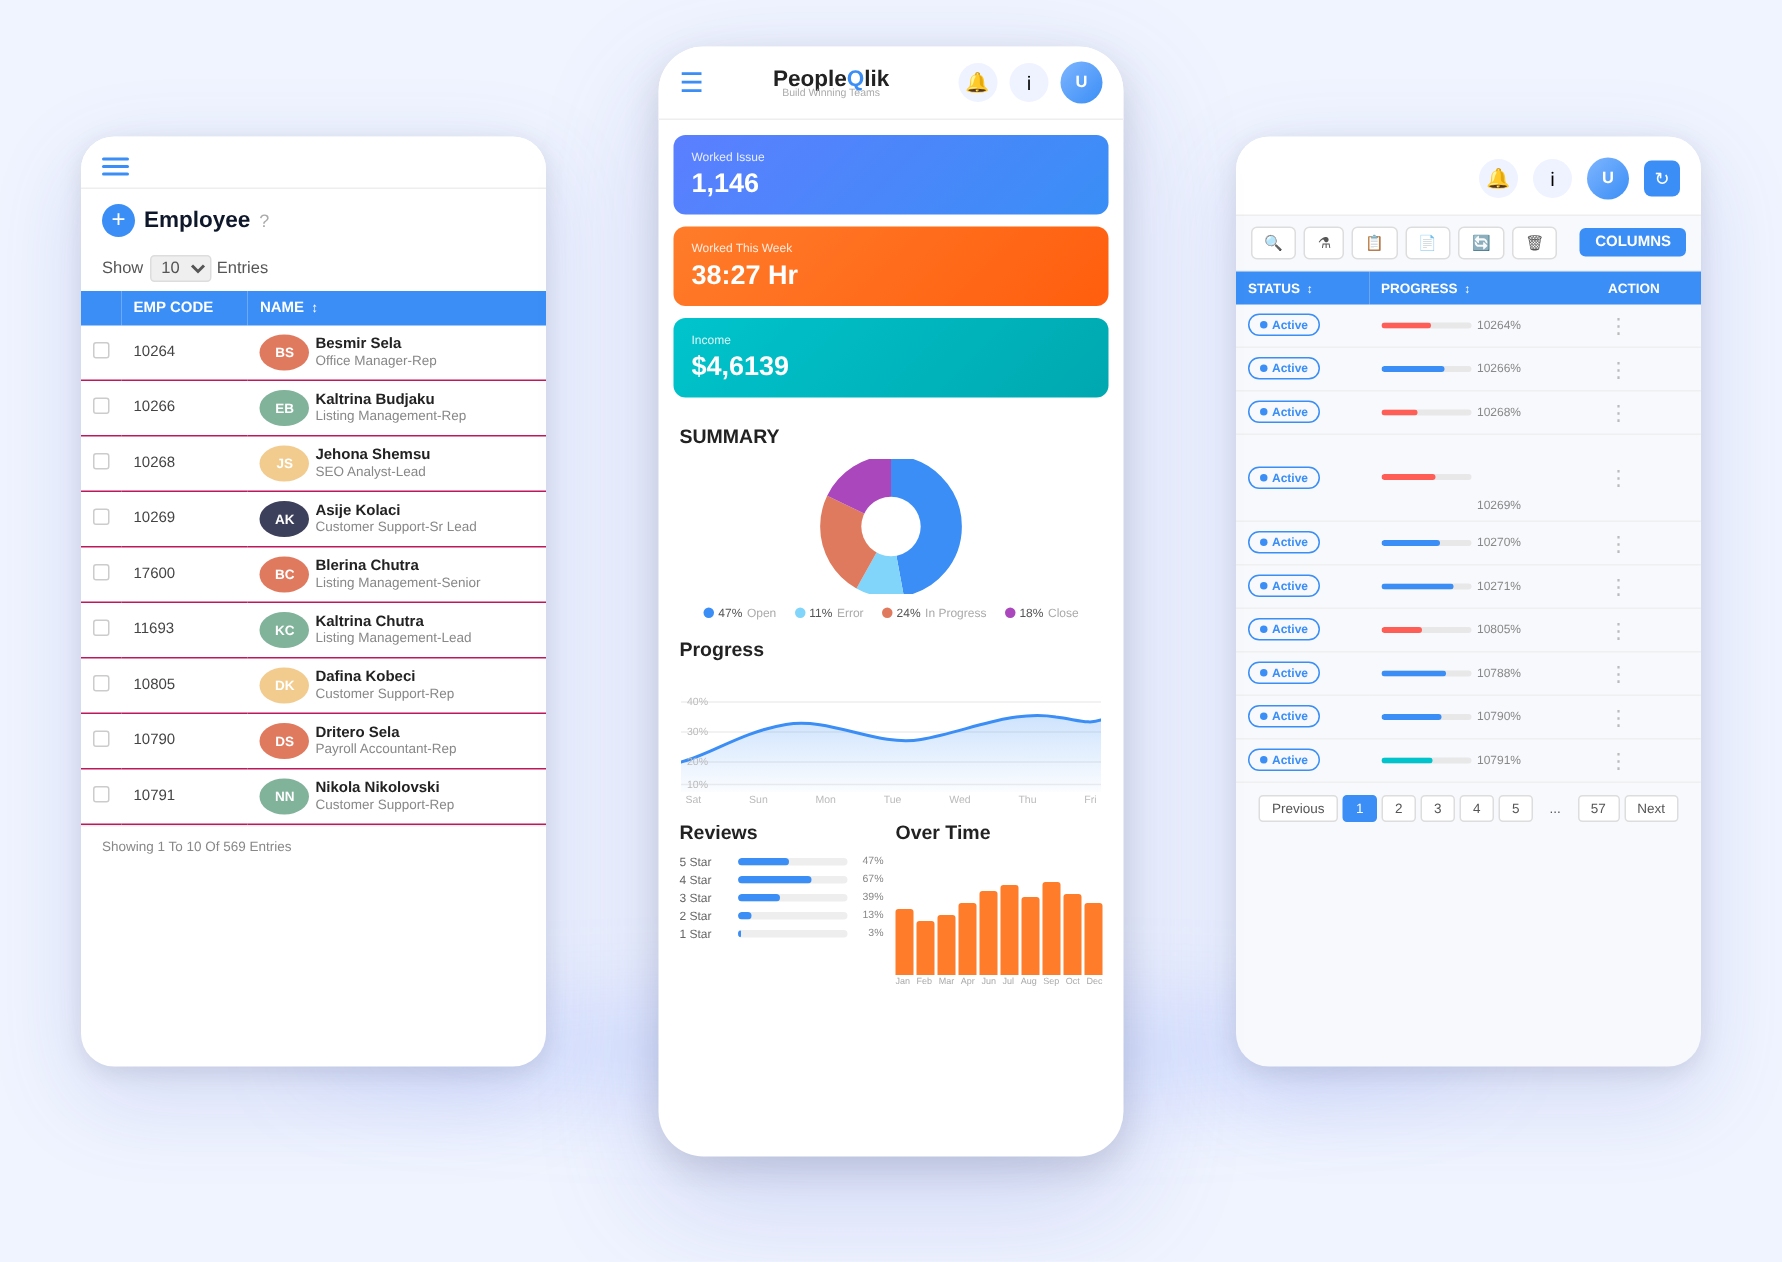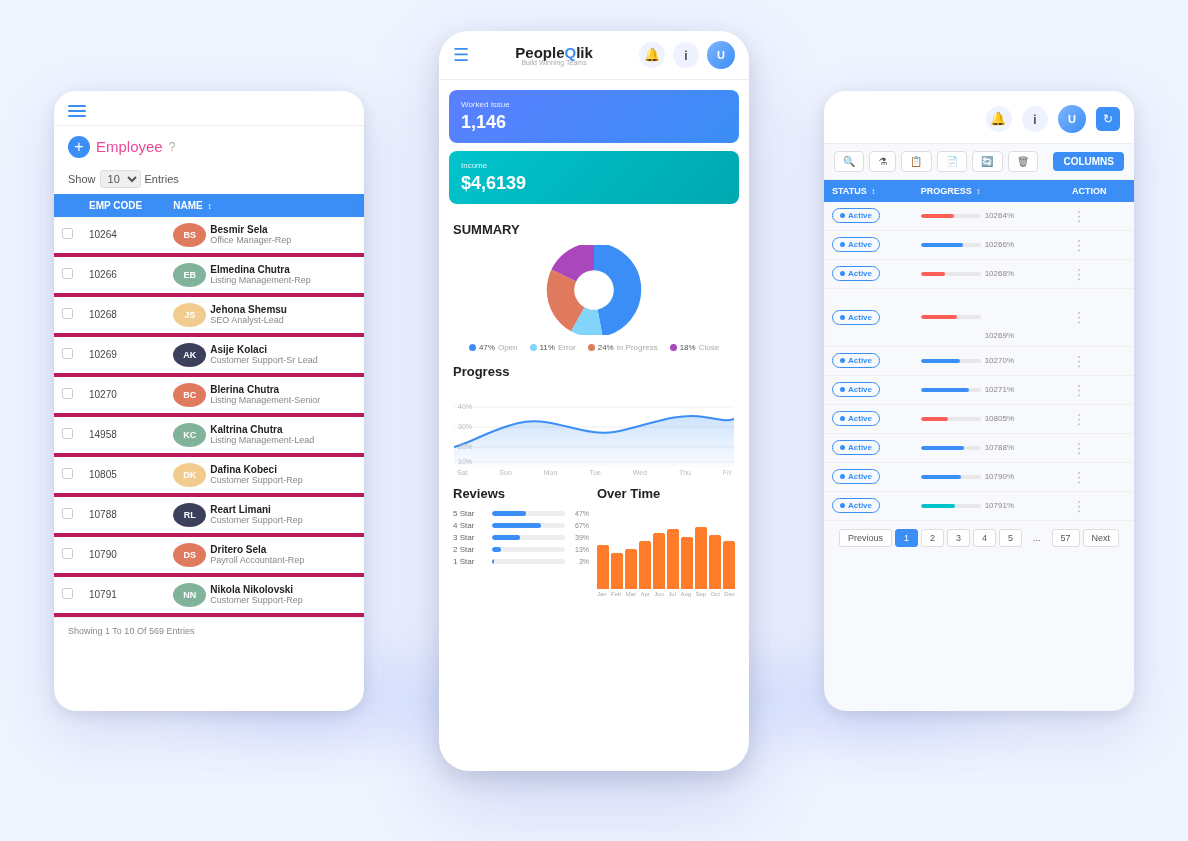--- a/index.html
+++ b/index.html
@@ -101,21 +101,21 @@
     .add-btn {
       width: 22px; height: 22px;
       background: #3a8ef6;
       border-radius: 50%;
       color: #fff;
       font-size: 16px;
       display: flex; align-items: center; justify-content: center;
       cursor: pointer;
       line-height: 1;
     }
-    .tl-title { font-size: 15px; font-weight: 400; color: #ec4899; }
+    .tl-title { font-size: 15px; font-weight: 700; color: #0f172a; }
     .tl-help { color: #aaa; font-size: 12px; }
 
     .tl-controls {
       display: flex;
       align-items: center;
       padding: 6px 14px;
       font-size: 11px;
       color: #555;
       gap: 4px;
     }
@@ -125,21 +125,21 @@
       border-radius: 3px;
       padding: 1px 3px;
       color: #555;
     }
 
     .tl-table { width: 100%; border-collapse: collapse; }
     .tl-table thead tr { background: #3a8ef6; color: #fff; font-size: 10px; }
     .tl-table thead th { padding: 6px 8px; text-align: left; font-weight: 600; }
     .tl-table thead th:first-child { width: 20px; }
 
-    .tl-table tbody tr { border-bottom: 4px solid #be185d; }
+    .tl-table tbody tr { border-bottom: 1px solid #be185d; }
     .tl-table tbody td { padding: 6px 8px; font-size: 10px; color: #444; vertical-align: middle; }
 
     .emp-code { color: #666; font-size: 10px; }
     .emp-name { font-weight: 600; font-size: 10px; color: #222; }
     .emp-role { font-size: 9px; color: #888; }
 
     .avatar-circle {
       width: 33px; height: 24px;
       border-radius: 50%;
       display: inline-flex; align-items: center; justify-content: center;
@@ -405,21 +405,21 @@
       </div>
     </td>
   </tr>
           <tr>
     <td><span class="cb"></span></td>
     <td class="emp-code">10266</td>
     <td>
       <div class="name-cell">
         <div class="avatar-circle" style="background:#81b29a;">EB</div>
         <div>
-          <div class="emp-name">Elmedina Chutra</div>
+          <div class="emp-name">Kaltrina Budjaku</div>
           <div class="emp-role">Listing Management-Rep</div>
         </div>
       </div>
     </td>
   </tr>
           <tr>
     <td><span class="cb"></span></td>
     <td class="emp-code">10268</td>
     <td>
       <div class="name-cell">
@@ -439,65 +439,52 @@
         <div class="avatar-circle" style="background:#3d405b;">AK</div>
         <div>
           <div class="emp-name">Asije Kolaci</div>
           <div class="emp-role">Customer Support-Sr Lead</div>
         </div>
       </div>
     </td>
   </tr>
           <tr>
     <td><span class="cb"></span></td>
-    <td class="emp-code">10270</td>
+    <td class="emp-code">17600</td>
     <td>
       <div class="name-cell">
         <div class="avatar-circle" style="background:#e07a5f;">BC</div>
         <div>
           <div class="emp-name">Blerina Chutra</div>
           <div class="emp-role">Listing Management-Senior</div>
         </div>
       </div>
     </td>
   </tr>
           <tr>
     <td><span class="cb"></span></td>
-    <td class="emp-code">14958</td>
+    <td class="emp-code">11693</td>
     <td>
       <div class="name-cell">
         <div class="avatar-circle" style="background:#81b29a;">KC</div>
         <div>
           <div class="emp-name">Kaltrina Chutra</div>
           <div class="emp-role">Listing Management-Lead</div>
         </div>
       </div>
     </td>
   </tr>
           <tr>
     <td><span class="cb"></span></td>
     <td class="emp-code">10805</td>
     <td>
       <div class="name-cell">
         <div class="avatar-circle" style="background:#f2cc8f;">DK</div>
         <div>
           <div class="emp-name">Dafina Kobeci</div>
-          <div class="emp-role">Customer Support-Rep</div>
-        </div>
-      </div>
-    </td>
-  </tr>
-          <tr>
-    <td><span class="cb"></span></td>
-    <td class="emp-code">10788</td>
-    <td>
-      <div class="name-cell">
-        <div class="avatar-circle" style="background:#3d405b;">RL</div>
-        <div>
-          <div class="emp-name">Reart Limani</div>
           <div class="emp-role">Customer Support-Rep</div>
         </div>
       </div>
     </td>
   </tr>
           <tr>
     <td><span class="cb"></span></td>
     <td class="emp-code">10790</td>
     <td>
       <div class="name-cell">
@@ -540,20 +527,24 @@
         <div class="icon-circle">🔔</div>
         <div class="icon-circle">ℹ</div>
         <div class="user-avatar">U</div>
       </div>
     </div>
 
     <div class="ph-stats-grid" id="stats-grid">
         <div class="stat-card stat-card-blue">
           <div class="stat-label">Worked Issue</div>
                    <div class="stat-value">1,146</div>
+        </div>
+        <div class="stat-card stat-card-orange">
+          <div class="stat-label">Worked This Week</div>
+                   <div class="stat-value">38:27 Hr</div>
         </div>
         <div class="stat-card stat-card-cyan">
           <div class="stat-label">Income</div>
                    <div class="stat-value">$4,6139</div>
         </div>
       </div>
 
     <div class="ph-section">
       <div class="ph-section-title">SUMMARY</div>
       <div class="pie-container">

